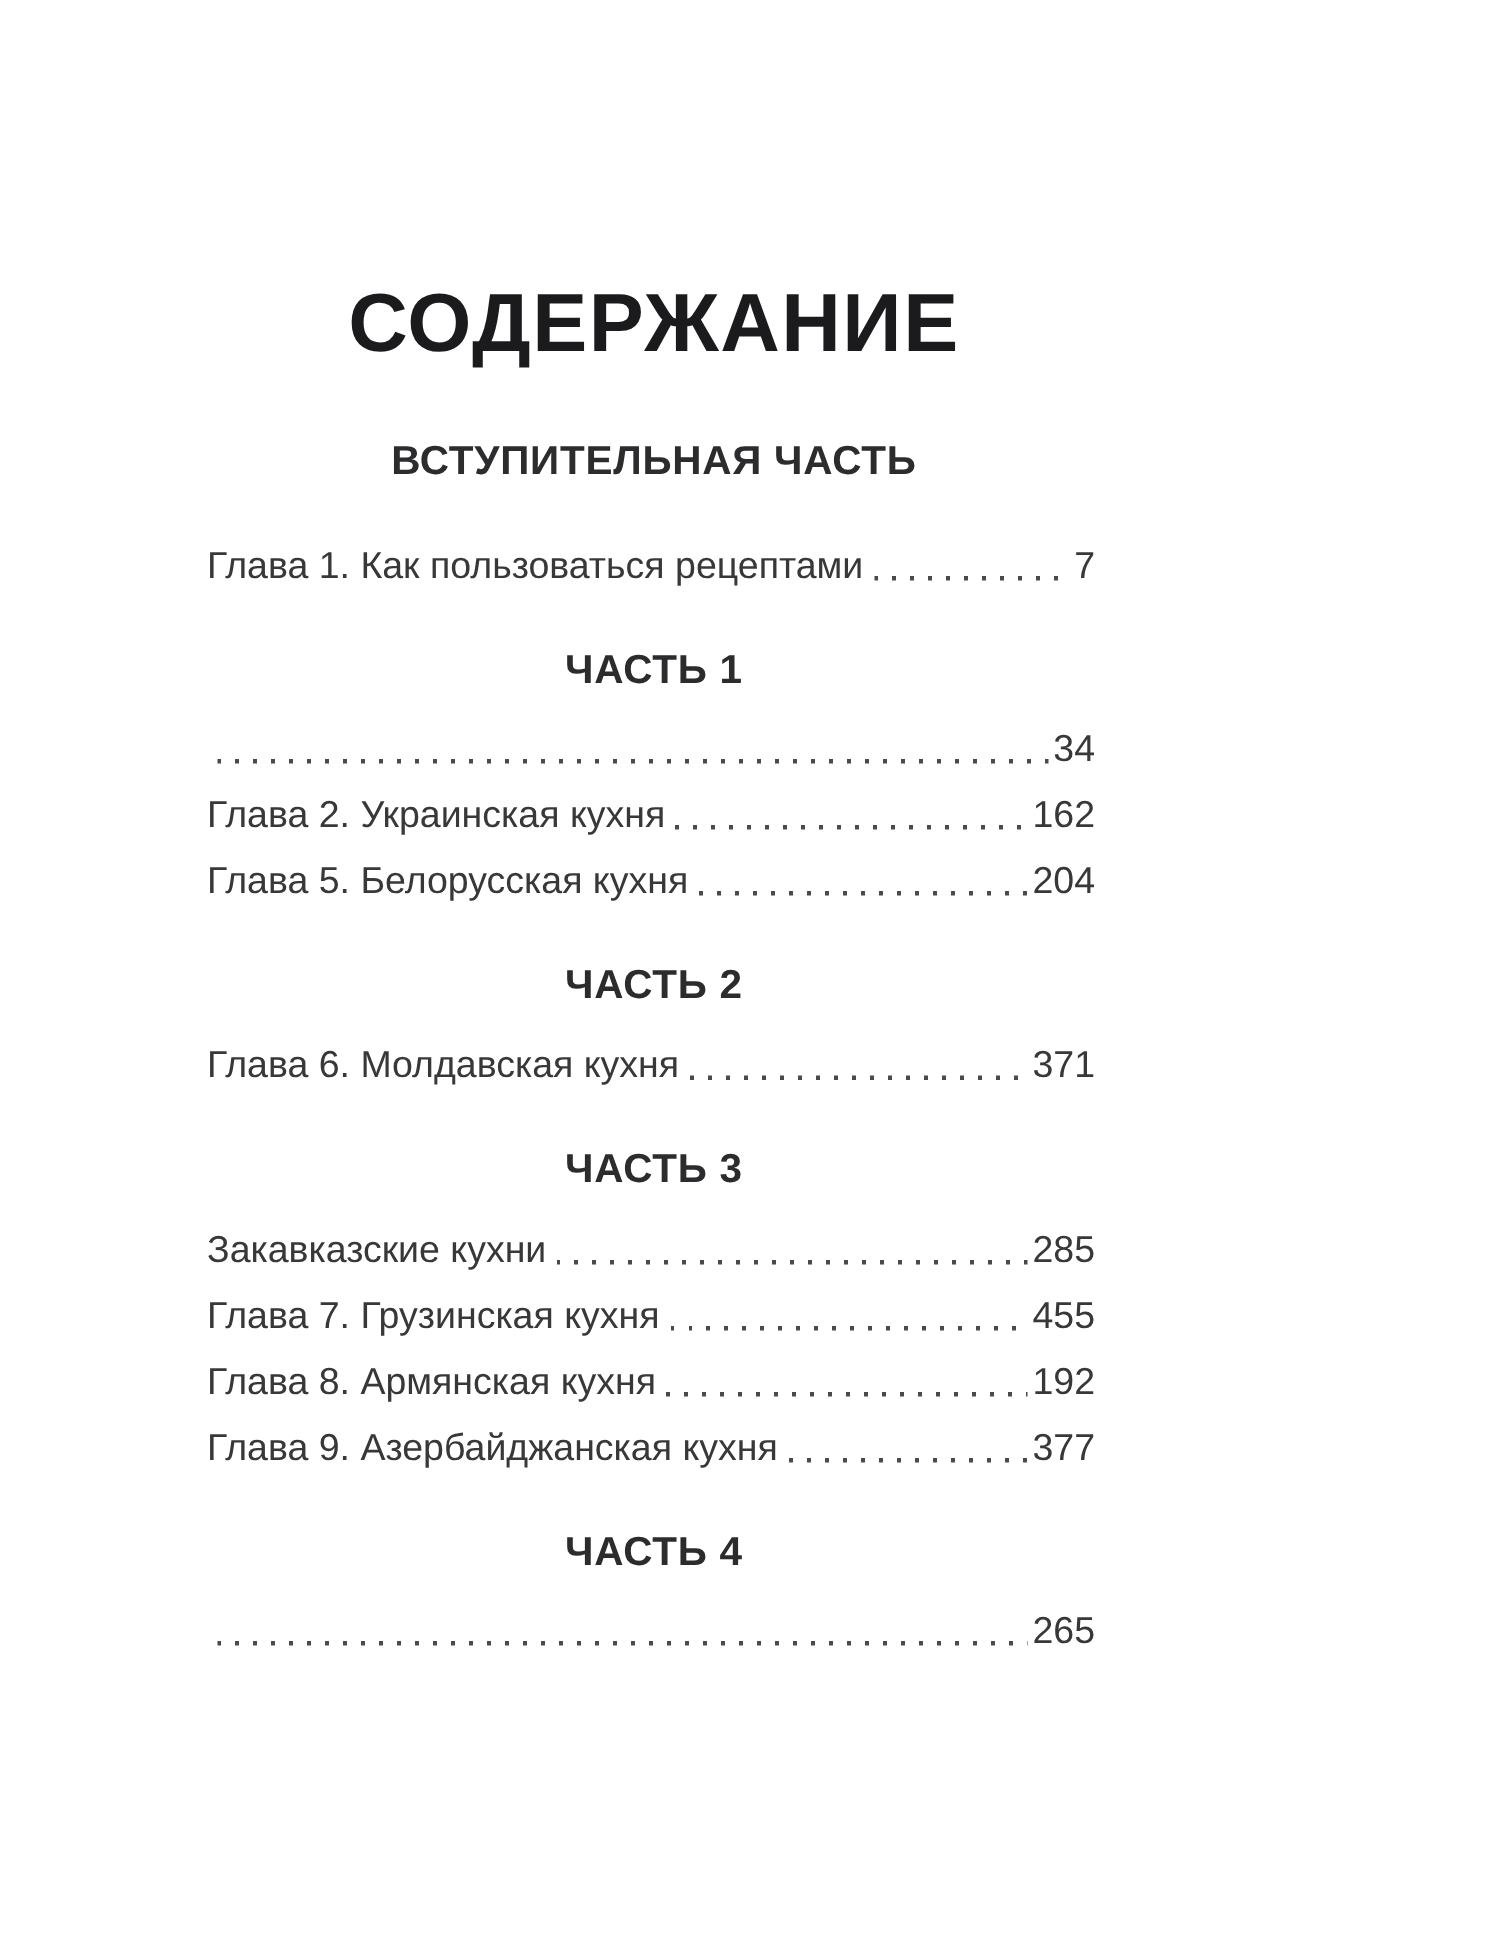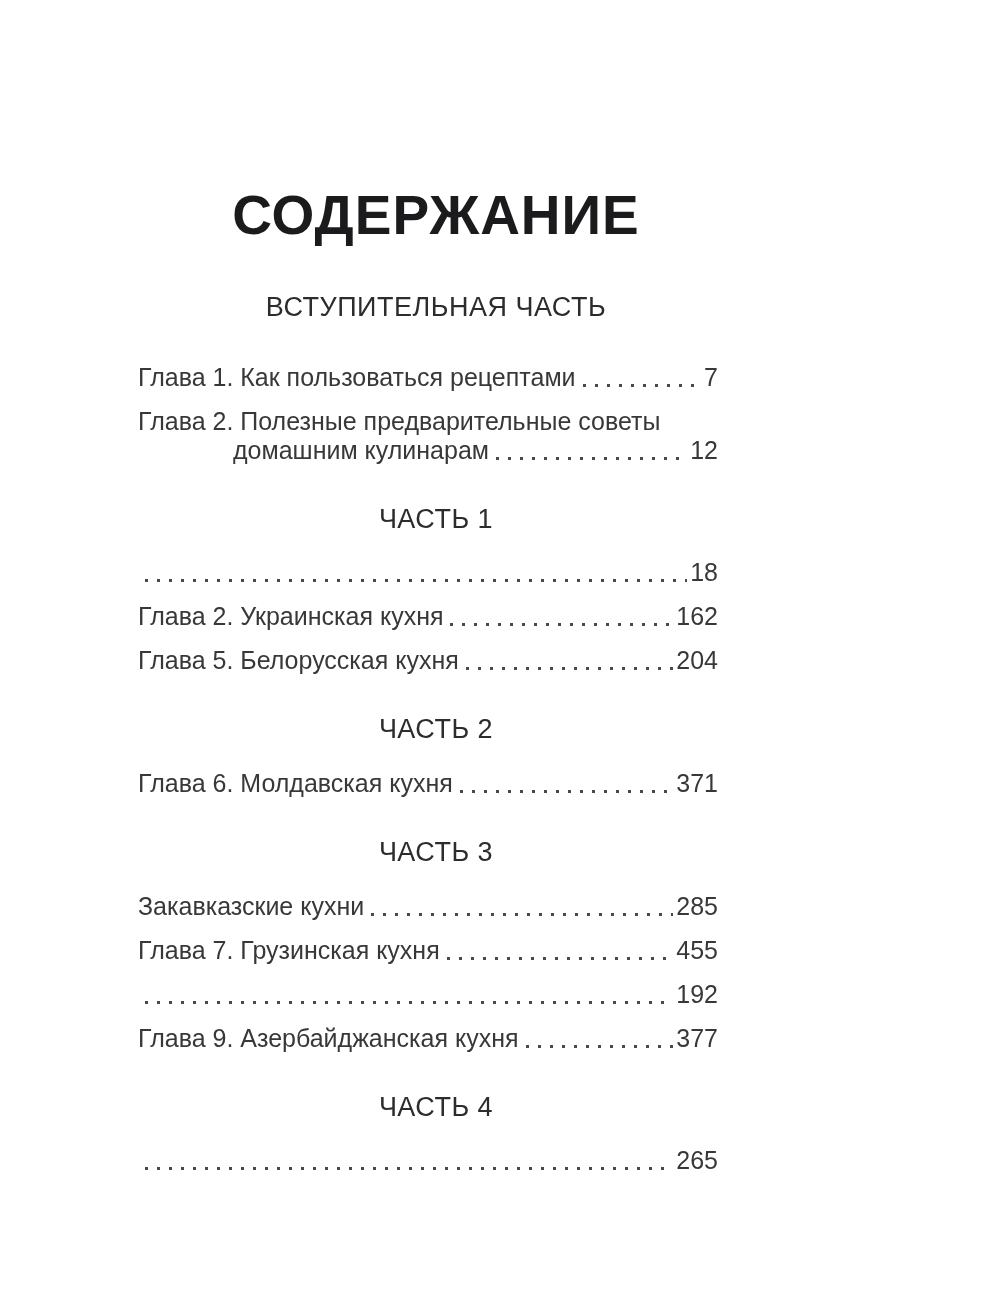--- a/index.html
+++ b/index.html
@@ -28,30 +28,30 @@
     line-height: 1.0;
     font-weight: 800;
     letter-spacing: 1px;
     color: var(--title-ink, #1b1b1d);
   }
   .section-heading {
     margin: 40px 0 24px 0;
     text-align: center;
     font-size: 27px;
     line-height: 1.1;
-    font-weight: 400;
+    font-weight: 700;
     letter-spacing: 0.5px;
     color: var(--heading-ink, #2c2c2e);
   }
   .section-heading.intro {
     margin-top: 0;
     margin-bottom: 40px;
   }
   .entry {
-    margin: 0 16px 15px 0;
+    margin: 0 4px 15px 0;
     font-size: 25px;
     line-height: 29px;
     color: var(--body-ink, #38383a);
   }
   .entry-row {
     display: flex;
     align-items: baseline;
   }
   .entry-row .label {
     white-space: nowrap;
@@ -82,32 +82,24 @@
 
 <div class="page">
   <h1 class="page-title">СОДЕРЖАНИЕ</h1>
   <div>
       <div class="section-heading intro">ВСТУПИТЕЛЬНАЯ ЧАСТЬ</div>
       <div class="entry entry-row">
         <span class="label">Глава 1. Как пользоваться рецептами</span>
         <span class="dots"></span>
         <span class="pagenum">7</span>
       </div>
-      <div class="entry two-line">
-        <div class="entry-line1">Глава 2. Полезные предварительные советы</div>
-        <div class="entry-row">
-          <span class="label">домашним кулинарам</span>
-          <span class="dots"></span>
-          <span class="pagenum">12</span>
-        </div>
-      </div>
       <div class="section-heading">ЧАСТЬ 1</div>
       <div class="entry entry-row">
         <span class="dots"></span>
-        <span class="pagenum">18</span>
+        <span class="pagenum">34</span>
       </div>
       <div class="entry entry-row">
         <span class="label">Глава 2. Украинская кухня</span>
         <span class="dots"></span>
         <span class="pagenum">162</span>
       </div>
       <div class="entry entry-row">
         <span class="label">Глава 5. Белорусская кухня</span>
         <span class="dots"></span>
         <span class="pagenum">204</span>
@@ -123,20 +115,21 @@
         <span class="label">Закавказские кухни</span>
         <span class="dots"></span>
         <span class="pagenum">285</span>
       </div>
       <div class="entry entry-row">
         <span class="label">Глава 7. Грузинская кухня</span>
         <span class="dots"></span>
         <span class="pagenum">455</span>
       </div>
       <div class="entry entry-row">
+        <span class="label">Глава 8. Армянская кухня</span>
         <span class="dots"></span>
         <span class="pagenum">192</span>
       </div>
       <div class="entry entry-row">
         <span class="label">Глава 9. Азербайджанская кухня</span>
         <span class="dots"></span>
         <span class="pagenum">377</span>
       </div>
       <div class="section-heading">ЧАСТЬ 4</div>
       <div class="entry entry-row">

